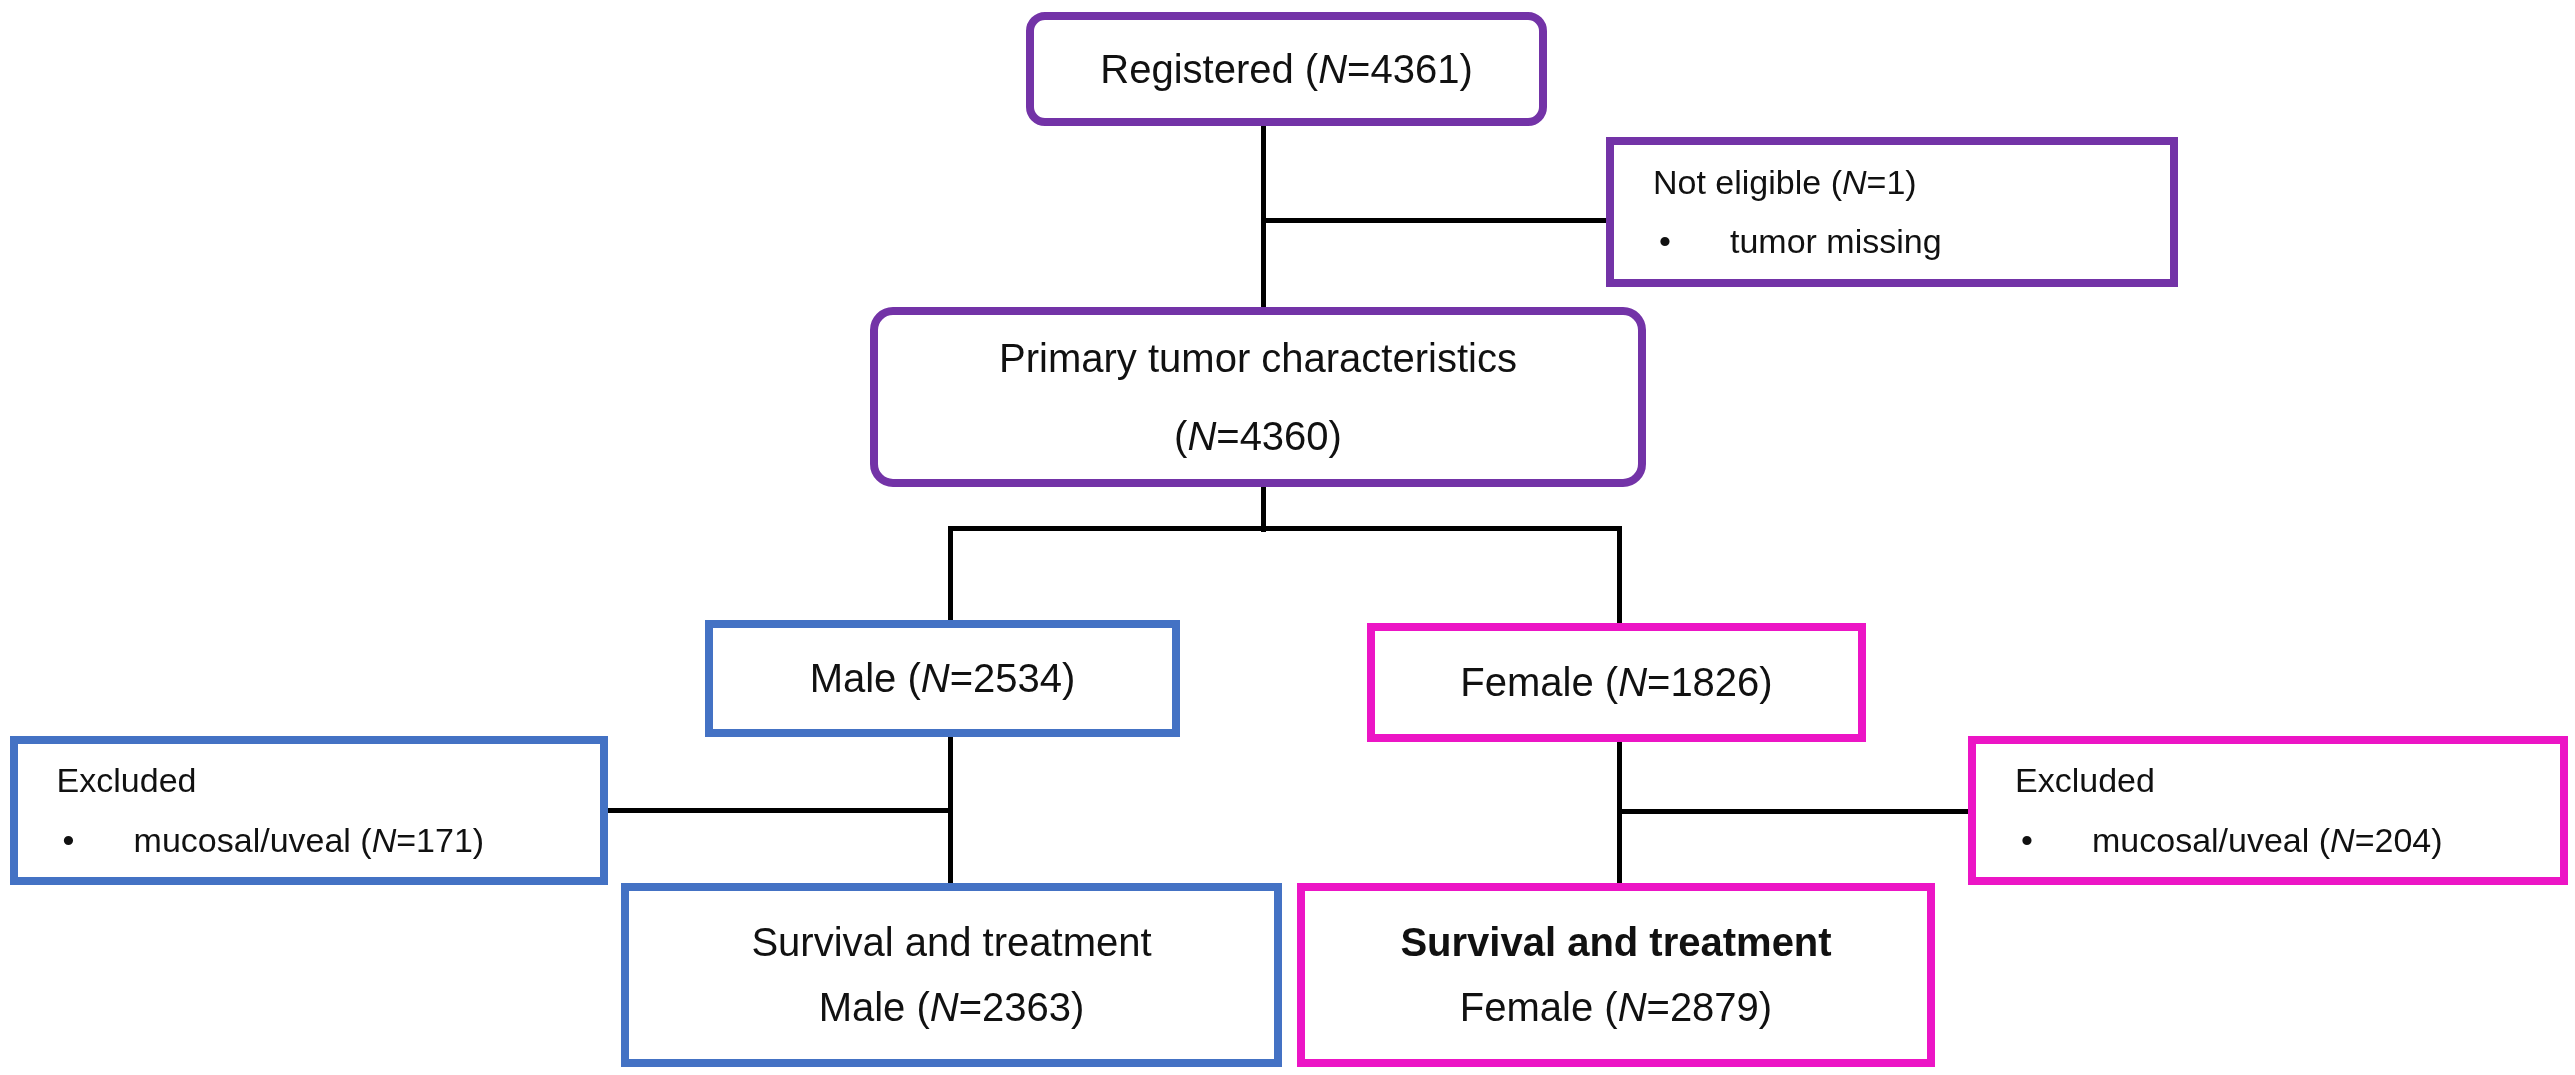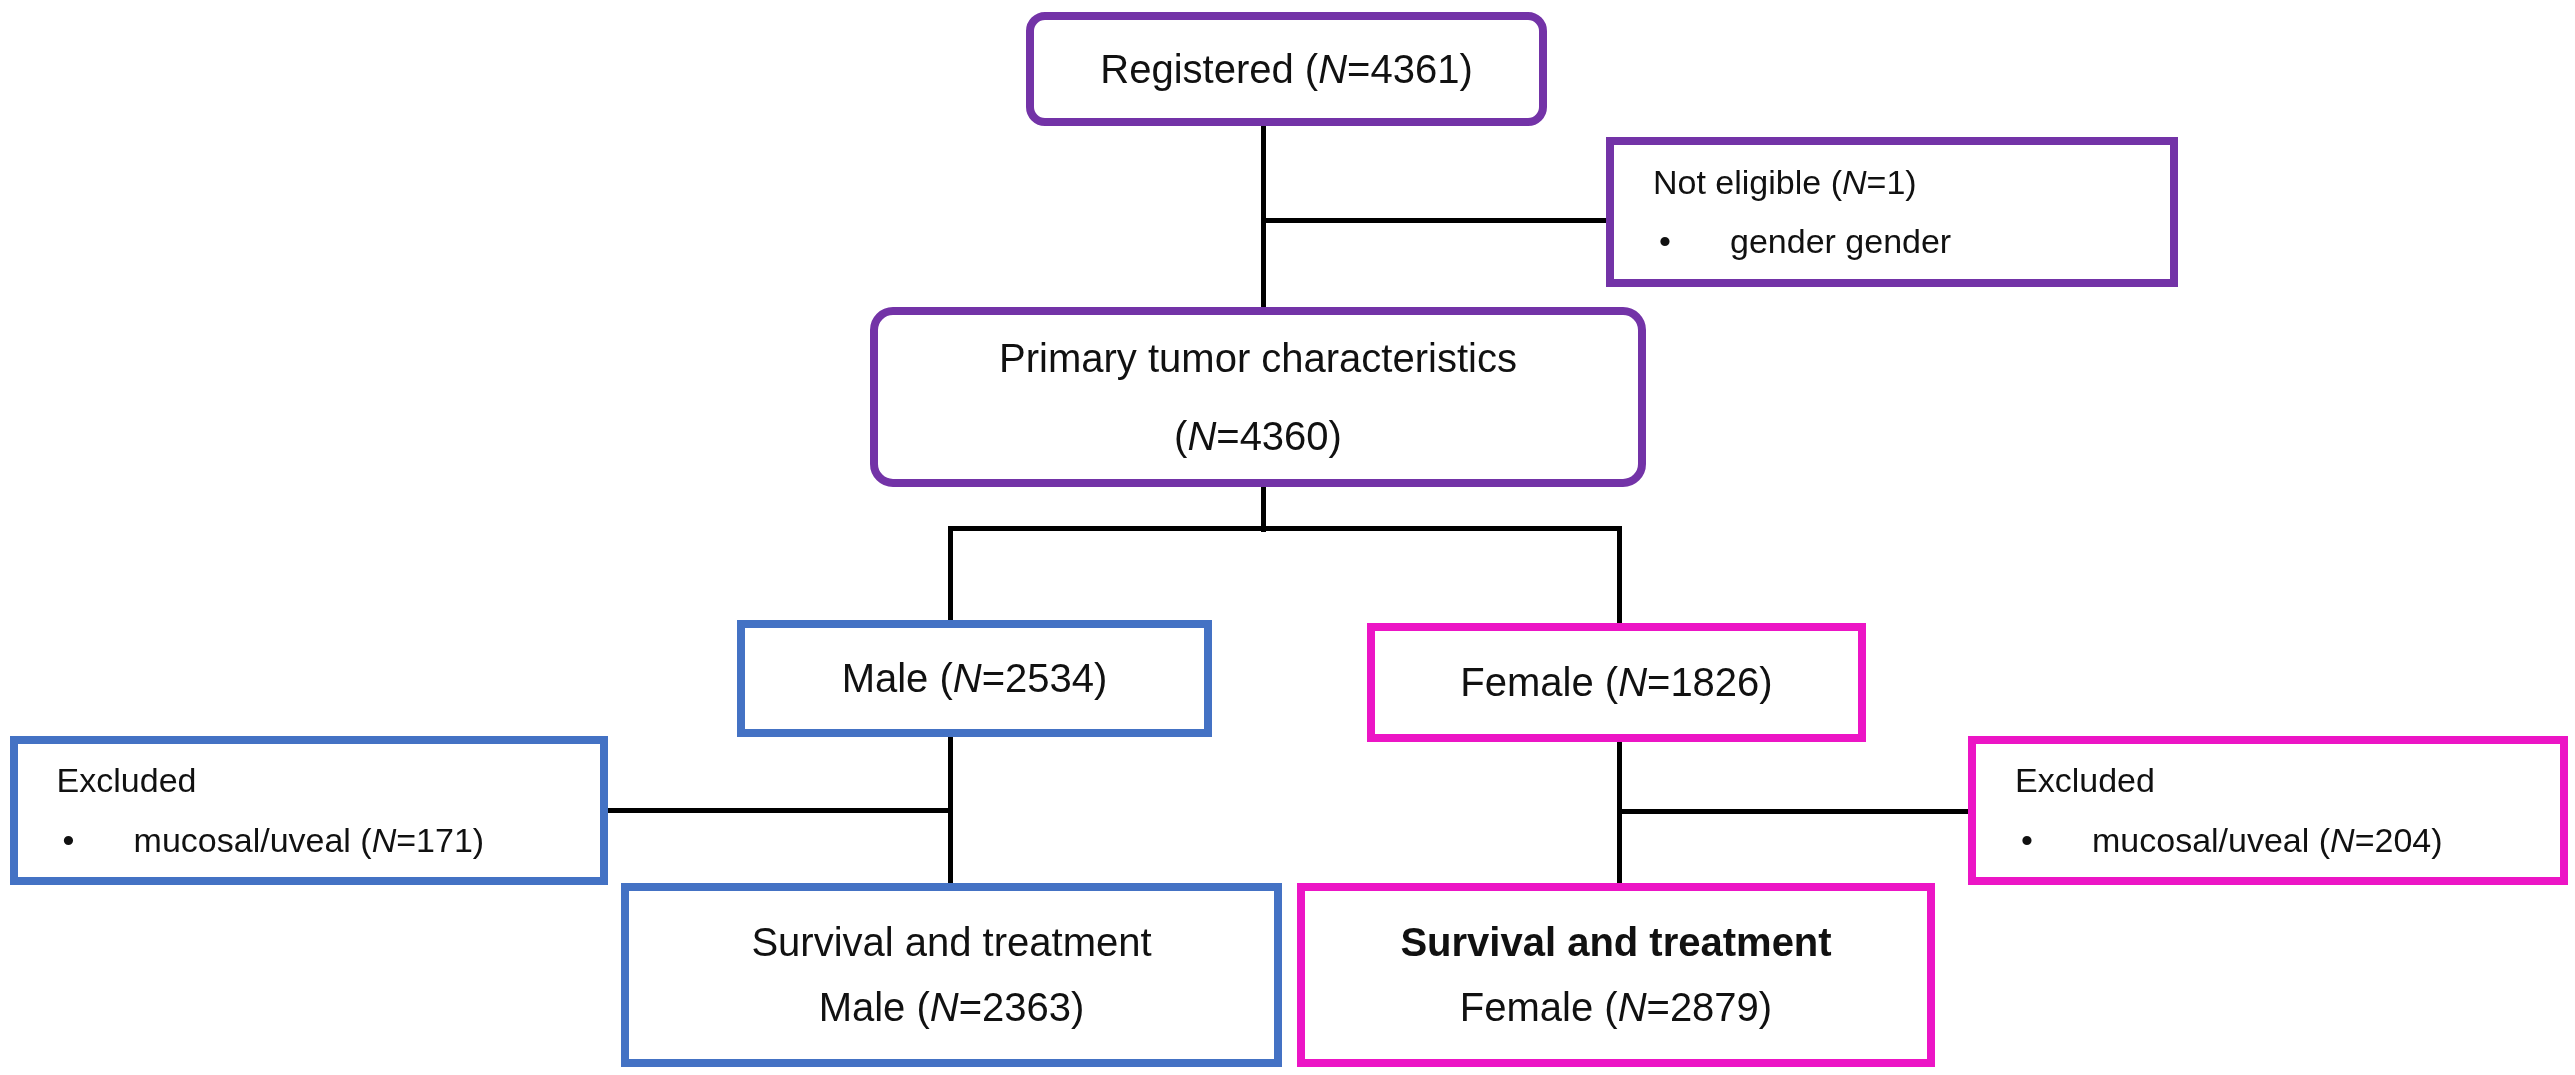--- a/index.html
+++ b/index.html
@@ -19,21 +19,21 @@
   .bullet-glyph{flex:none;margin-left:6px;width:71px;}
   .n{font-style:italic;}
   .bold{font-weight:bold;}
   .lh-primary{line-height:1.95;}
   .lh-survival{line-height:1.62;}
   .line{position:absolute;background:var(--line,#000);}
   
   .b-registered{left:1026px;top:12px;width:521px;height:114px;border-radius:19px;}
   .b-noteligible{left:1606px;top:137px;width:572px;height:150px;}
   .b-primary{left:870px;top:307px;width:776px;height:180px;border-radius:23px;}
-  .b-male{left:737px;top:620px;width:475px;height:117px;}
+  .b-male{left:705px;top:620px;width:475px;height:117px;}
   .b-female{left:1367px;top:623px;width:499px;height:119px;}
   .b-excl-left{left:9.6px;top:736px;width:598px;height:149px;}
   .b-excl-right{left:1968px;top:736px;width:600px;height:149px;}
   .b-surv-male{left:621px;top:883px;width:661px;height:184px;}
   .b-surv-female{left:1297px;top:883px;width:638px;height:184px;}
   
   .l-reg-primary{left:1261px;top:124px;width:5.4px;height:185px;}
   .l-noteligible{left:1263px;top:218px;width:345px;height:5.4px;}
   .l-primary-split{left:1261px;top:485px;width:5.4px;height:47px;}
   .l-split{left:948px;top:526px;width:674px;height:5.4px;}
@@ -61,21 +61,21 @@
   <div class="line l-excl-right"></div>
 
   <div class="box purple center-box b-registered">
     <div><span>Registered (</span><span class="n">N</span><span>=4361)</span></div>
   </div>
 
   <div class="box purple side-box b-noteligible">
     <div><span>Not eligible (</span><span class="n">N</span><span>=1)</span></div>
     <div class="bullet-row">
       <span class="bullet-glyph">•</span>
-      <span>gender gender</span>
+      <span>tumor missing</span>
     </div>
   </div>
 
   <div class="box purple center-box lh-primary b-primary">
     <div>Primary tumor characteristics</div>
     <div><span>(</span><span class="n">N</span><span>=4360)</span></div>
   </div>
 
   <div class="box blue center-box b-male">
     <div><span>Male (</span><span class="n">N</span><span>=2534)</span></div>

